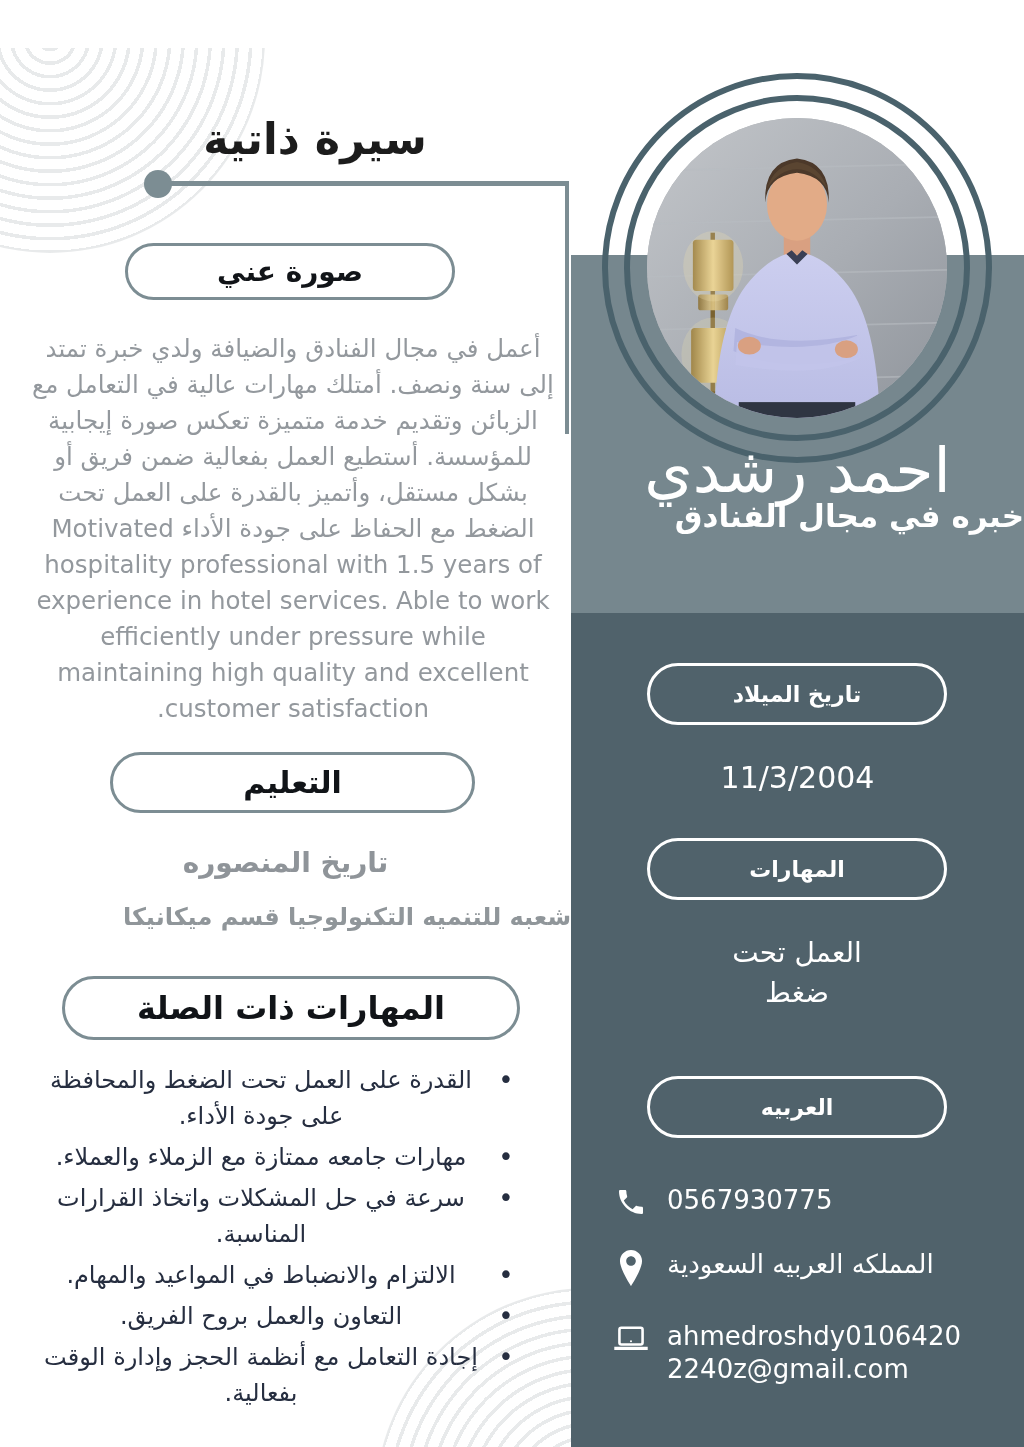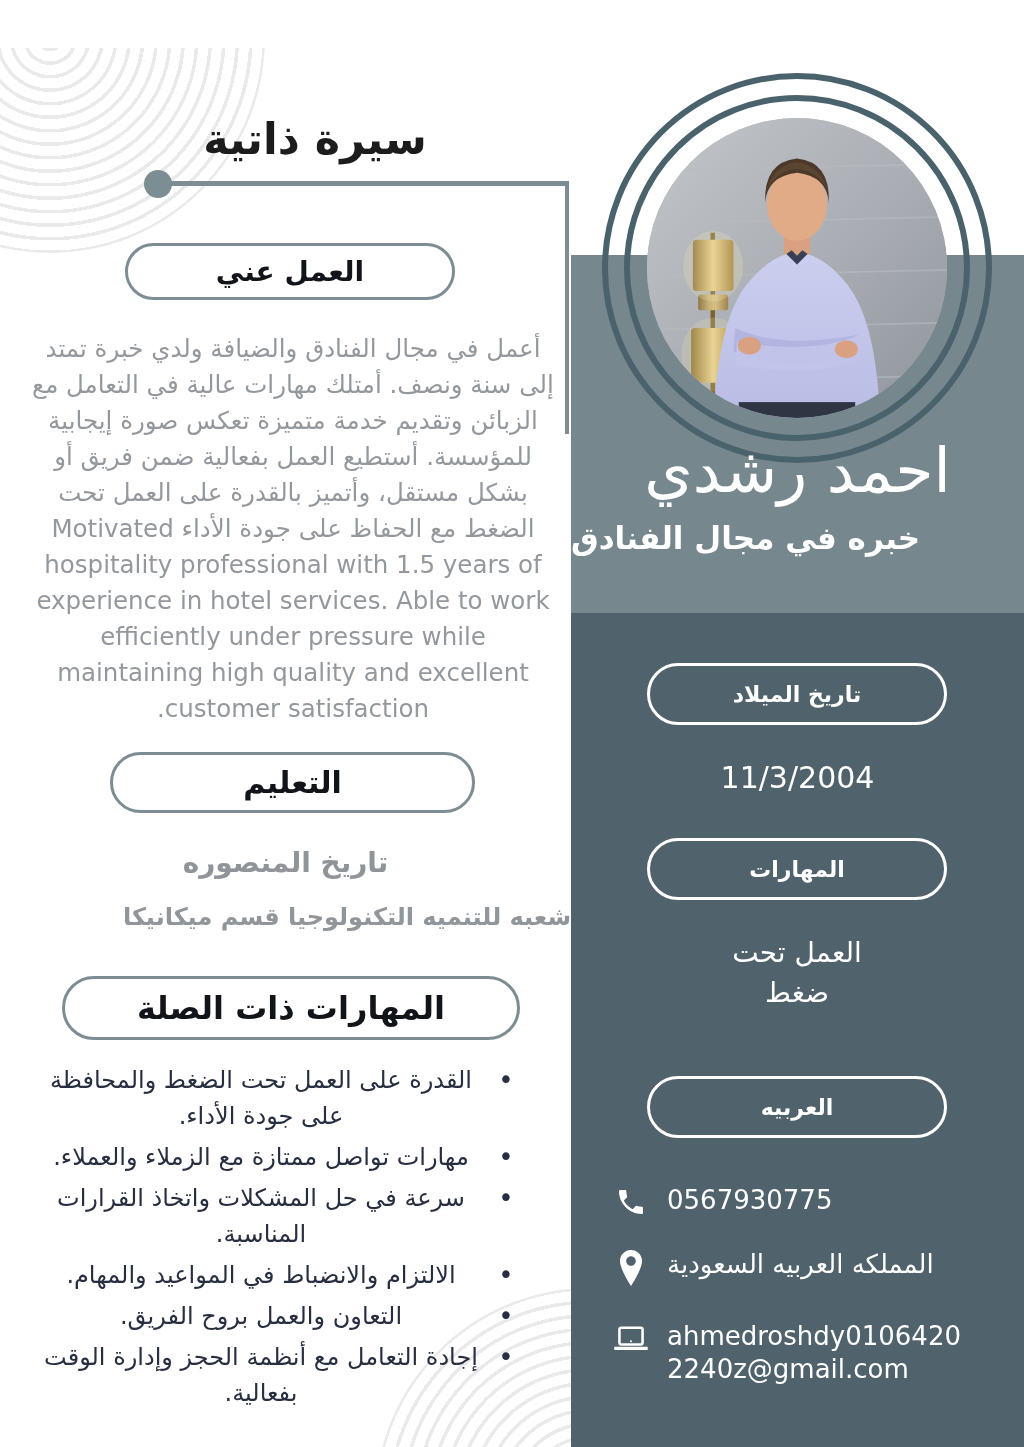--- a/index.html
+++ b/index.html
@@ -90,22 +90,22 @@
     border-radius:50%; overflow:hidden; background:#aeb2b6;
   }
   .photo-wrap svg { display:block; }
 
   .person-name {
     position:absolute; left:0; top:386px; width:453px;
     direction:rtl; text-align:center; color:#ffffff;
     font-size:62px; font-weight:500; line-height:1.2;
   }
   .person-tagline {
-    position:absolute; left:0; top:472px; width:453px;
-    direction:rtl; text-align:left; color:#ffffff;
+    position:absolute; left:0; top:450px; width:453px;
+    direction:rtl; text-align:right; color:#ffffff;
     font-size:31px; font-weight:bold;
   }
 
   .rpill {
     position:absolute; left:76px; width:300px; height:62px;
     display:flex; align-items:center; justify-content:center;
     border:3px solid #ffffff; border-radius:40px;
     direction:rtl; color:#ffffff; font-weight:bold; font-size:22px;
     background:transparent;
   }
@@ -143,21 +143,21 @@
   <div class="left-col">
     <div class="rings rings-tl"></div>
     <div class="rings rings-br"></div>
 
     <h1 class="page-title">سيرة ذاتية</h1>
     <div class="divider-dot"></div>
     <div class="divider-h"></div>
     <div class="divider-v"></div>
 
     <div class="pill pill-about">
-      <span>العمل عني</span>
+      <span>صورة عني</span>
     </div>
 
     <p class="about-text"><span>أعمل في مجال الفنادق والضيافة ولدي خبرة تمتد إلى سنة ونصف. أمتلك مهارات عالية في التعامل مع الزبائن وتقديم خدمة متميزة تعكس صورة إيجابية للمؤسسة. أستطيع العمل بفعالية ضمن فريق أو بشكل مستقل، وأتميز بالقدرة على العمل تحت الضغط مع الحفاظ على جودة الأداء</span> <span>Motivated hospitality professional with 1.5 years of experience in hotel services. Able to work efficiently under pressure while maintaining high quality and excellent customer satisfaction.</span></p>
 
     <div class="pill pill-edu">
       <span>التعليم</span>
     </div>
     <div class="edu-university">تاريخ المنصوره</div>
     <div class="edu-details">شعبه للتنميه التكنولوجيا قسم ميكانيكا</div>
 
@@ -165,21 +165,21 @@
       <span>المهارات ذات الصلة</span>
     </div>
 
     <ul class="skills-list">
       <li>
           <span class="bullet">•</span>
           <span class="li-text">القدرة على العمل تحت الضغط والمحافظة على جودة الأداء.</span>
         </li>
       <li>
           <span class="bullet">•</span>
-          <span class="li-text">مهارات تواصل ممتازة مع الزملاء والعملاء.</span>
+          <span class="li-text">مهارات جامعه ممتازة مع الزملاء والعملاء.</span>
         </li>
       <li>
           <span class="bullet">•</span>
           <span class="li-text">سرعة في حل المشكلات واتخاذ القرارات المناسبة.</span>
         </li>
       <li>
           <span class="bullet">•</span>
           <span class="li-text">الالتزام والانضباط في المواعيد والمهام.</span>
         </li>
       <li>

